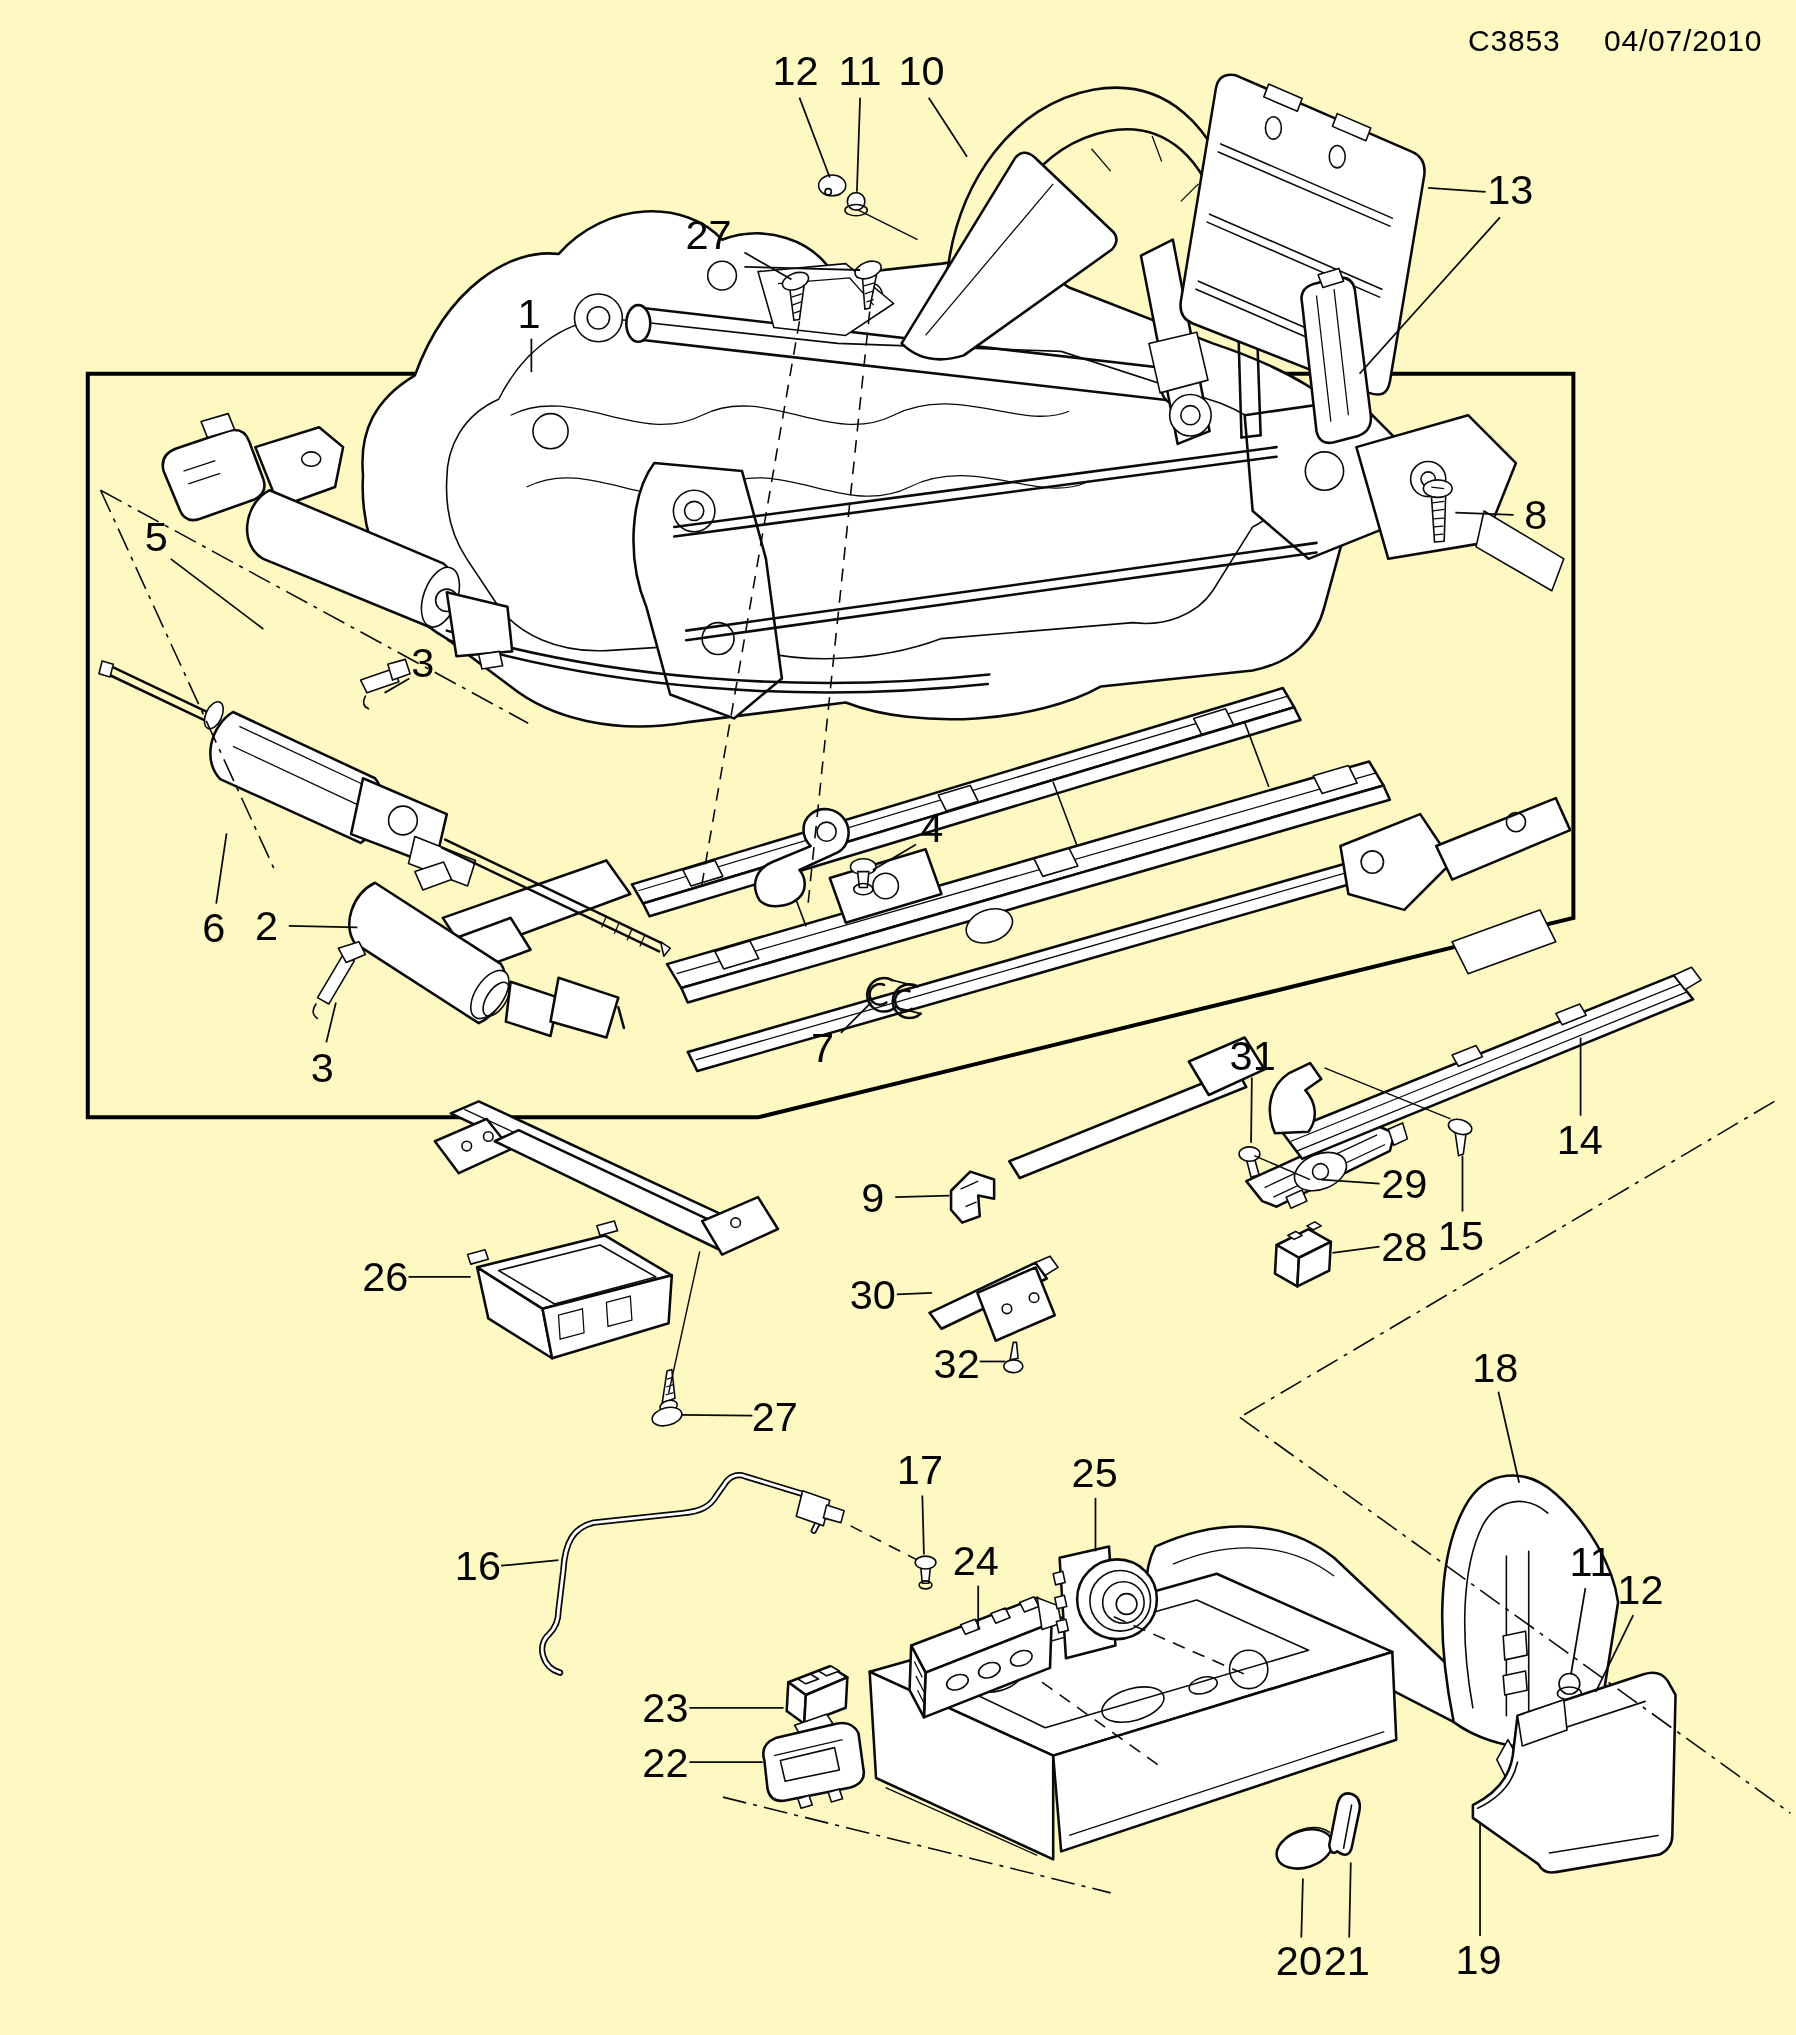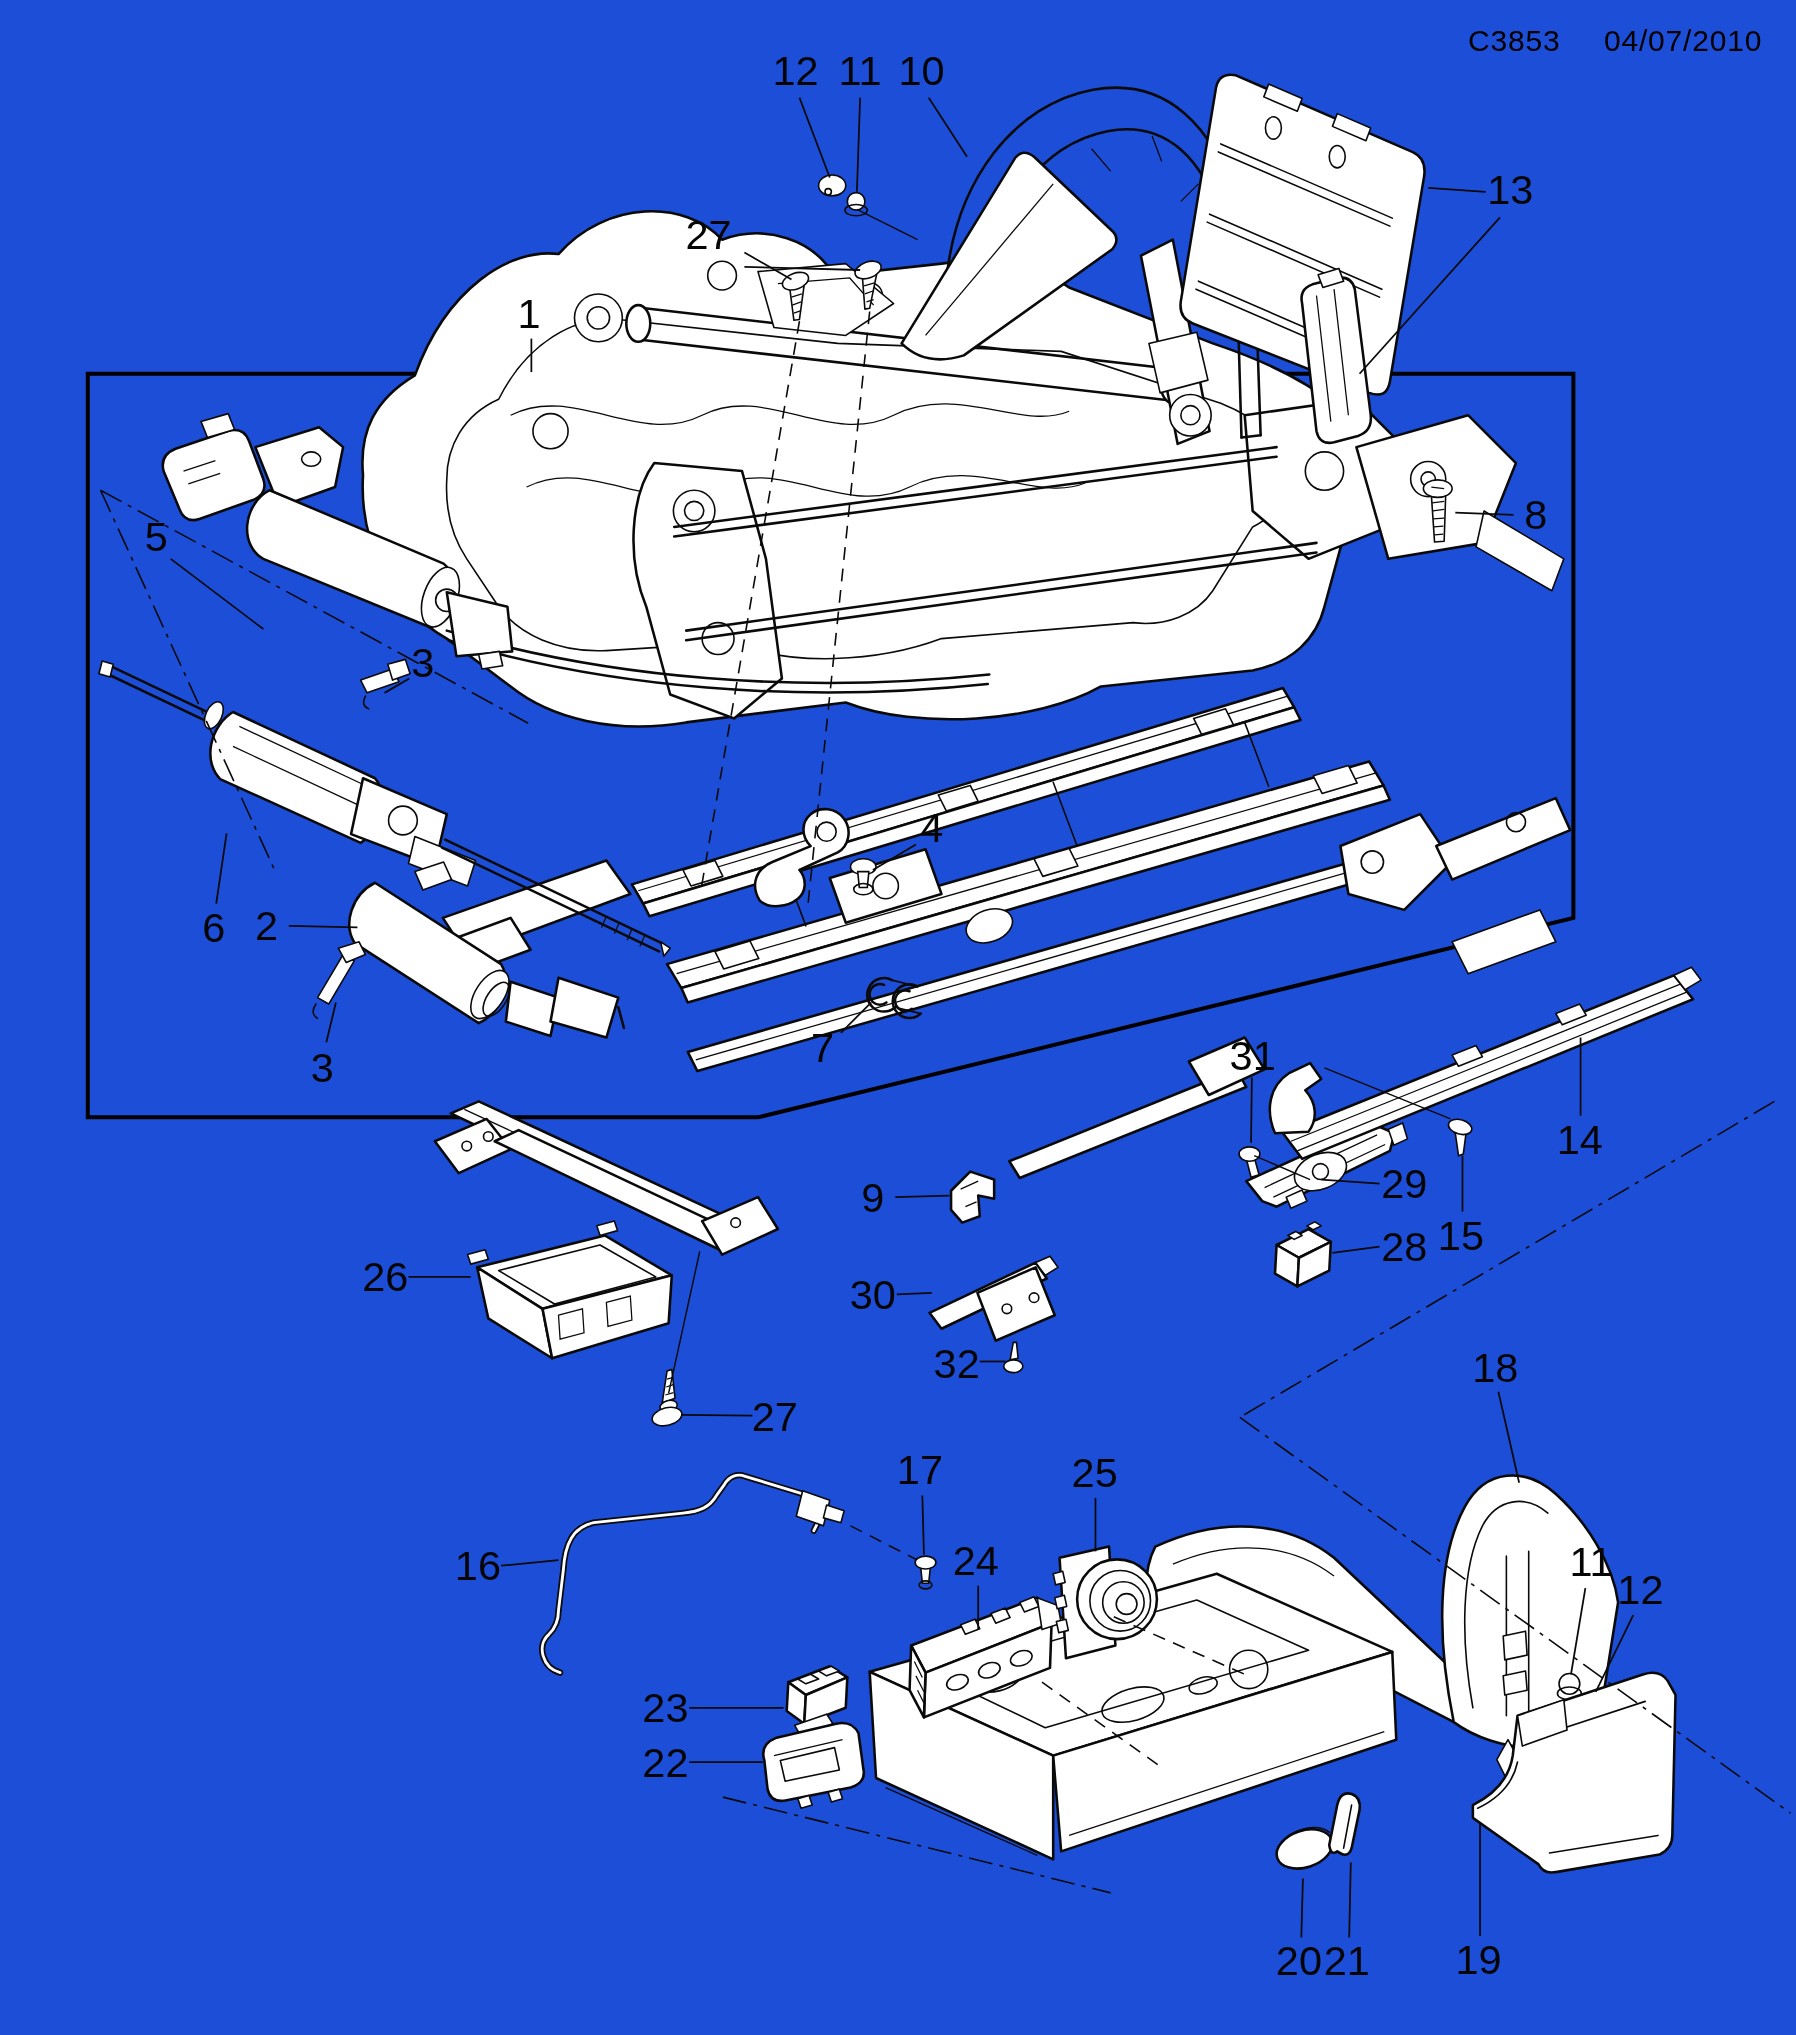--- a/index.html
+++ b/index.html
@@ -1,16 +1,16 @@
 <!DOCTYPE html>
 <html style="font-size:12.8px"><head>
 <meta charset="utf-8">
 <style>
   html,body{margin:0;padding:0;background:#fff;}
-  .stage{position:relative;width:1796px;height:2036px;background:#1d4ed8;overflow:hidden;
+  .stage{position:relative;width:1796px;height:2036px;background:#fef9c3;overflow:hidden;
          font-family:"Liberation Sans",sans-serif;}
   .stage svg{position:absolute;left:0;top:0;}
   .hdr{position:absolute;top:24px;color:#000;font-size:30px;letter-spacing:0.8px;white-space:nowrap;}
   .hdr.code{left:1468px;}
   .hdr.date{left:1604px;}
   
   .o{fill:none;stroke:#0a0a0a;stroke-width:3.2;stroke-linejoin:round;stroke-linecap:round;}
   .ow{fill:#fff;stroke:#0a0a0a;stroke-width:3.2;stroke-linejoin:round;stroke-linecap:round;}
   .d{fill:none;stroke:#0a0a0a;stroke-width:2;stroke-linejoin:round;stroke-linecap:round;}
   .dw{fill:#fff;stroke:#0a0a0a;stroke-width:2;stroke-linejoin:round;stroke-linecap:round;}

